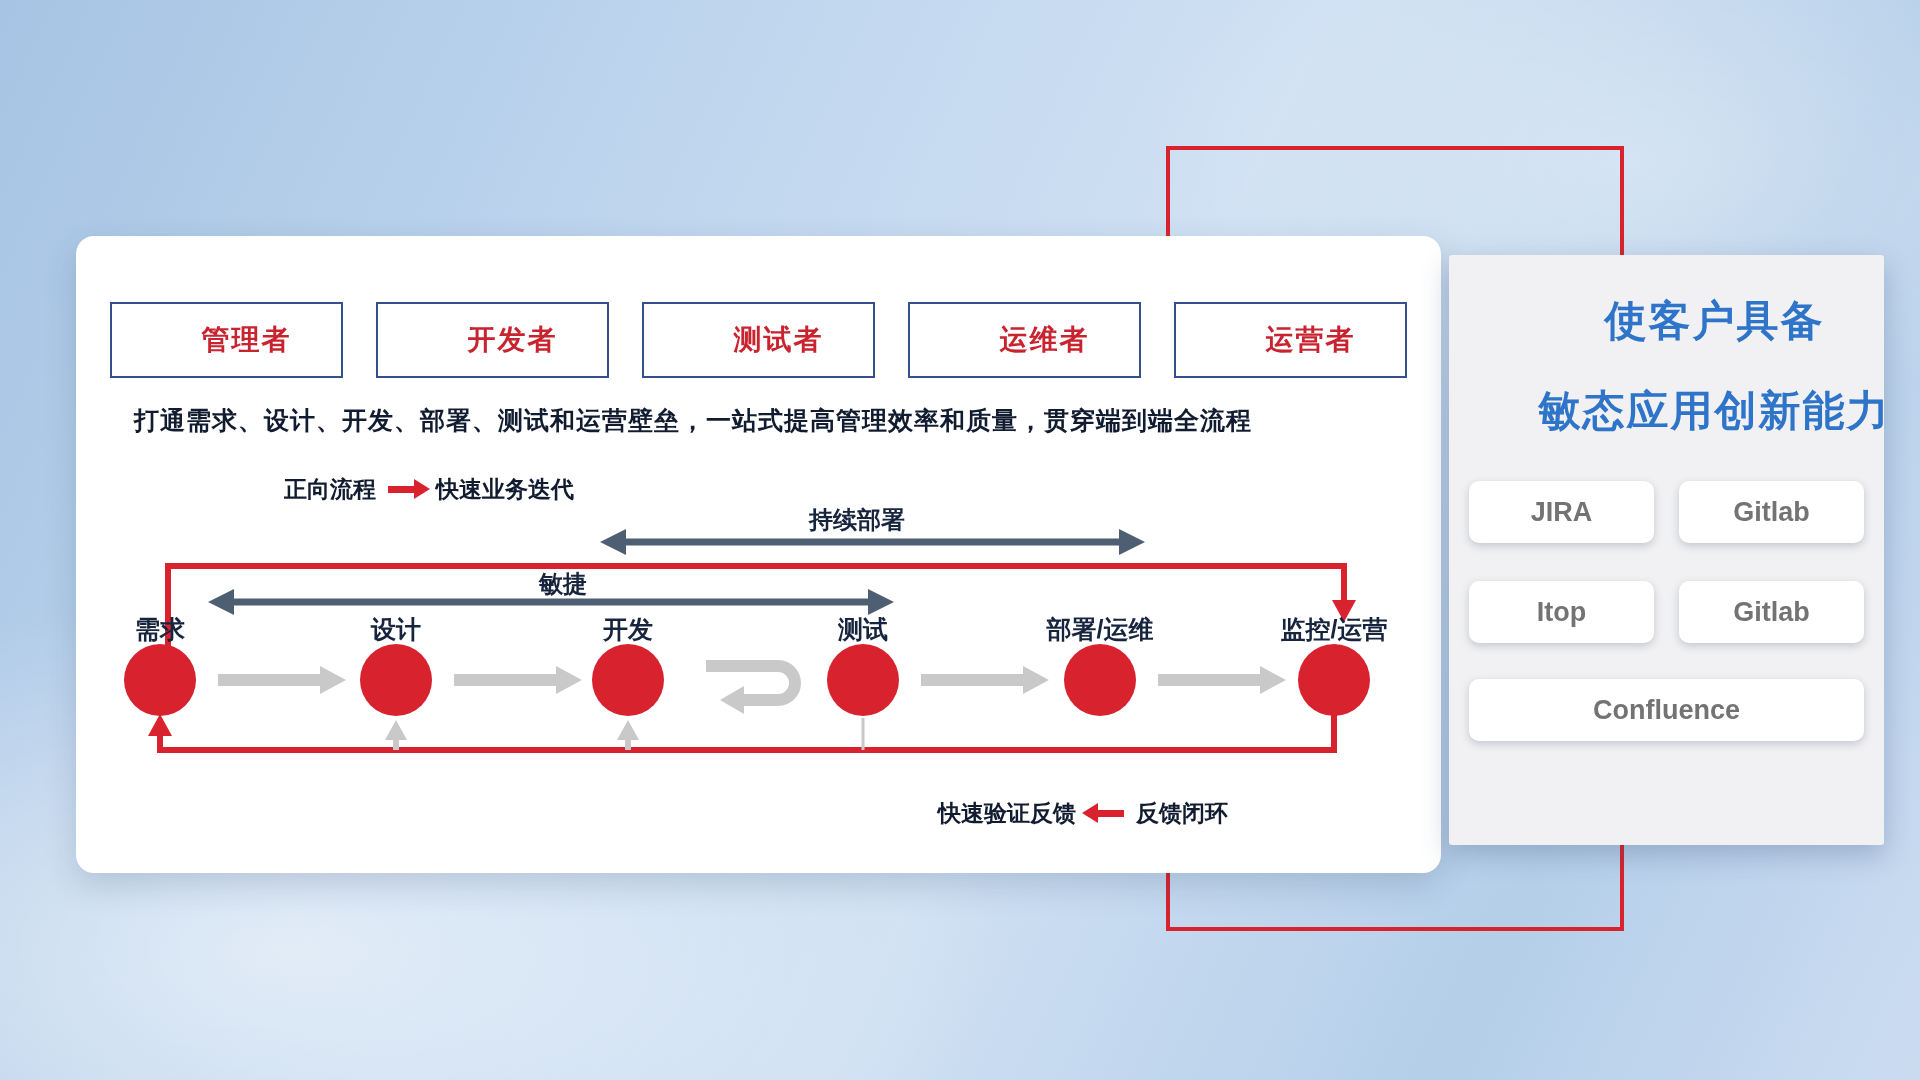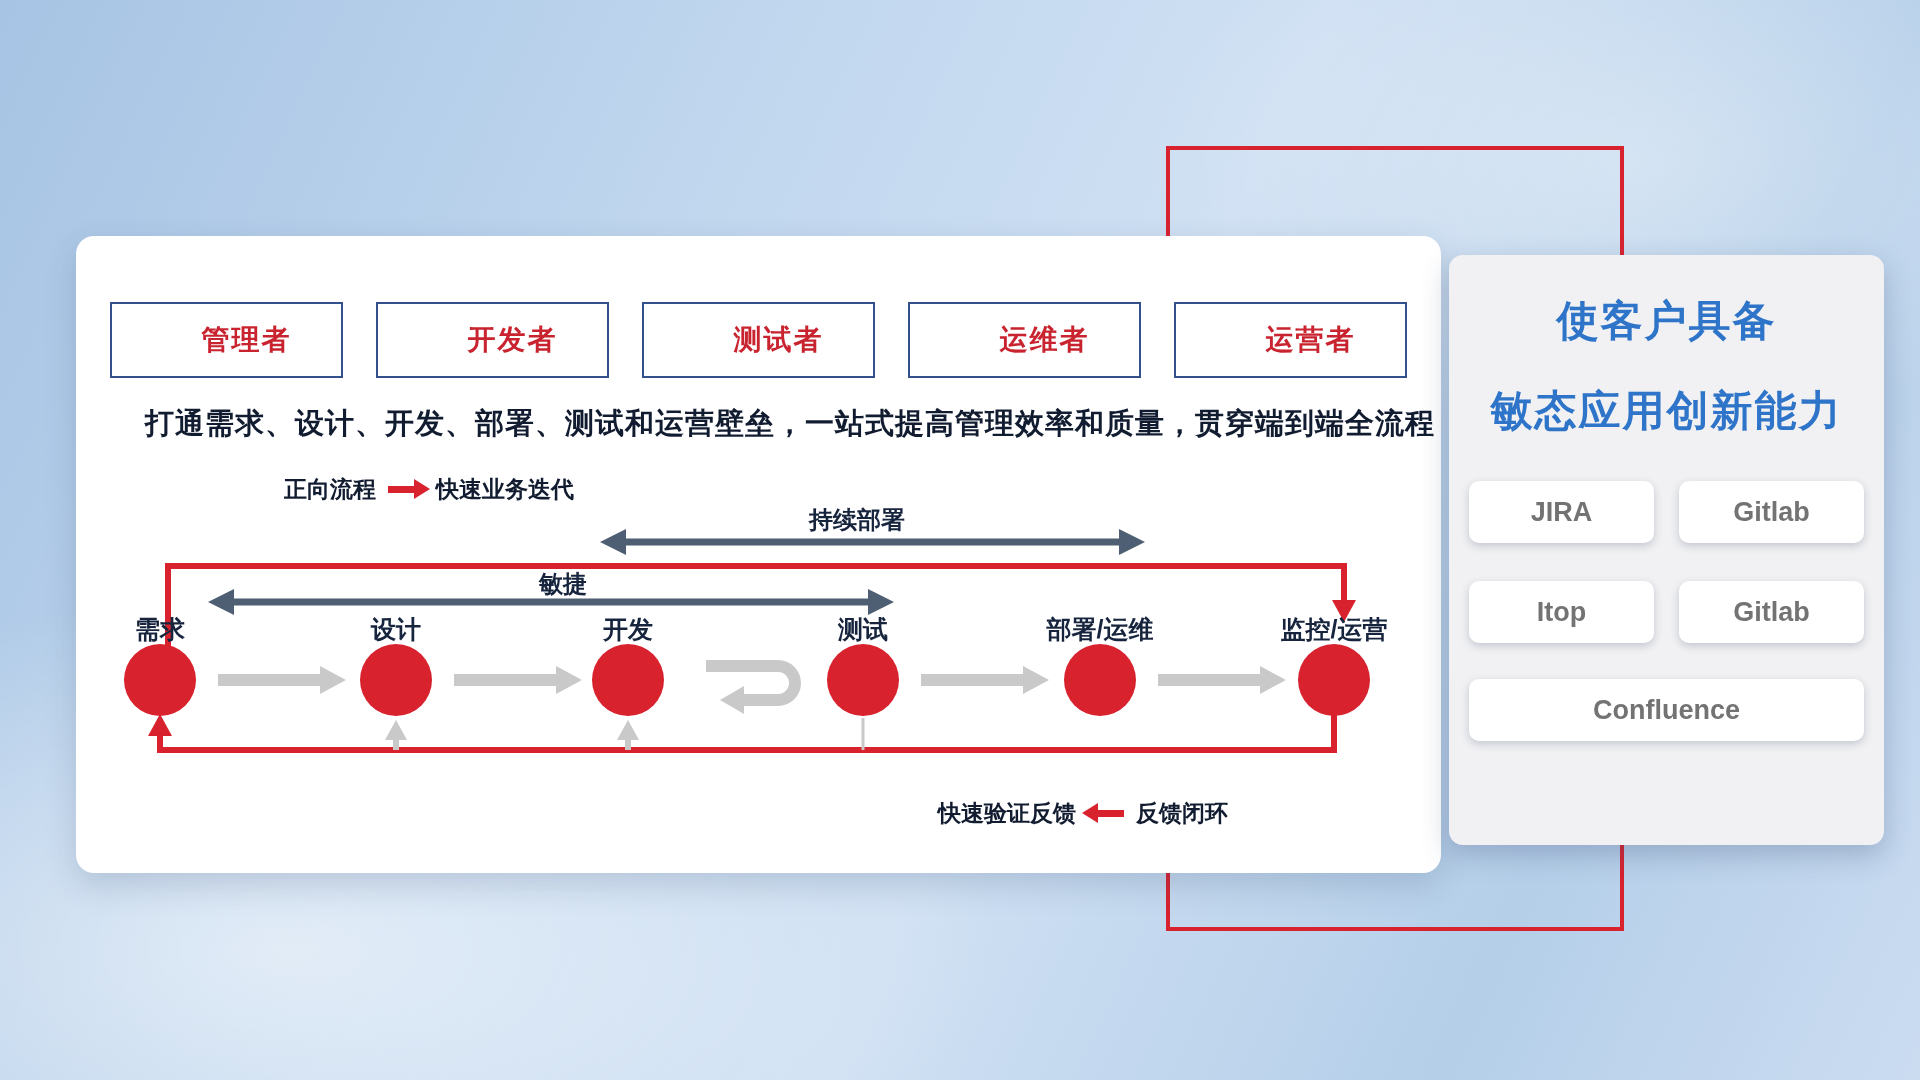--- a/index.html
+++ b/index.html
@@ -31,22 +31,22 @@
     position:absolute; left:34px; top:66px; width:1297px; height:76px;
     display:flex; justify-content:space-between;
   }
   .role-box {
     width:233px; height:76px; border:2px solid #33508c; background:#ffffff;
     display:flex; align-items:center; justify-content:center;
     color:#c8232e; font-size:28px; font-weight:bold; letter-spacing:2px;padding-left:40px;
   }
 
   .description {
-    position:absolute; left:69px; top:168px;
-    font-size:29px; font-weight:bold; color:#121c30; letter-spacing:1px;
+    position:absolute; left:58px; top:168px;
+    font-size:25px; font-weight:bold; color:#121c30; letter-spacing:1px;
     white-space:nowrap;
   }
 
   .legend { display:flex; align-items:center; gap:12px; font-size:23px; font-weight:bold; color:#121c30; }
   .legend-forward { position:absolute; left:208px; top:238px; }
   .legend-feedback { position:absolute; left:862px; top:562px; }
 
   .h-arrow { position:relative; height:7px; width:36px; background:#d8232f; display:inline-block; }
   .h-arrow.right::after {
     content:""; position:absolute; right:-16px; top:-7px;
@@ -57,22 +57,23 @@
     border:10px solid transparent; border-right:16px solid #d8232f;
   }
 
   .diagram-svg { position:absolute; left:0; top:0; width:1365px; height:637px; }
   .stage-label { font:600 25px "Liberation Sans","DejaVu Sans",sans-serif; fill:#16243d; text-anchor:middle; }
   .span-label  { font:700 24px "Liberation Sans","DejaVu Sans",sans-serif; fill:#16243d; text-anchor:middle; }
 
   
   .side-panel {
     position:absolute; left:1449px; top:255px; width:435px; height:590px;
-    background:#f1f1f3; border-radius:14px; z-index:3;
+    background:#f1f1f3; border-radius:3px; z-index:3;
     box-shadow:0 10px 28px rgba(50,70,110,.28);
+    padding-left:48px;
   }
   .side-title { position:absolute; width:100%; text-align:center; color:#2e74c8; font-size:42px; font-weight:bold; letter-spacing:2px; }
   .side-title.line1 { top:38px; }
   .side-title.line2 { top:128px; }
 
   .tool-btn {
     position:absolute; height:62px; background:#ffffff; border-radius:10px;
     box-shadow:0 3px 9px rgba(30,50,80,.22);
     display:flex; align-items:center; justify-content:center;
     color:#737373; font-size:27px; font-weight:bold;

